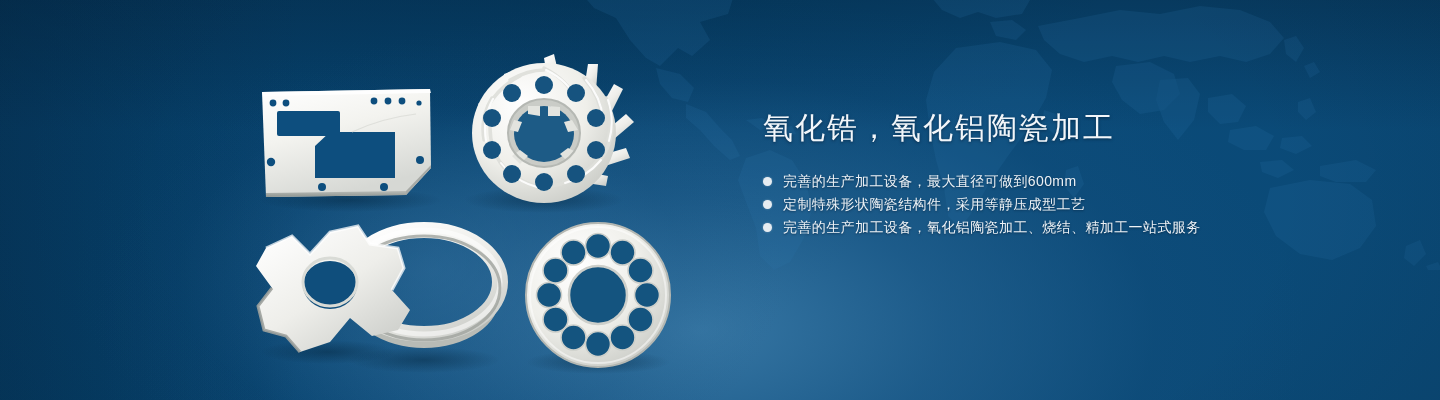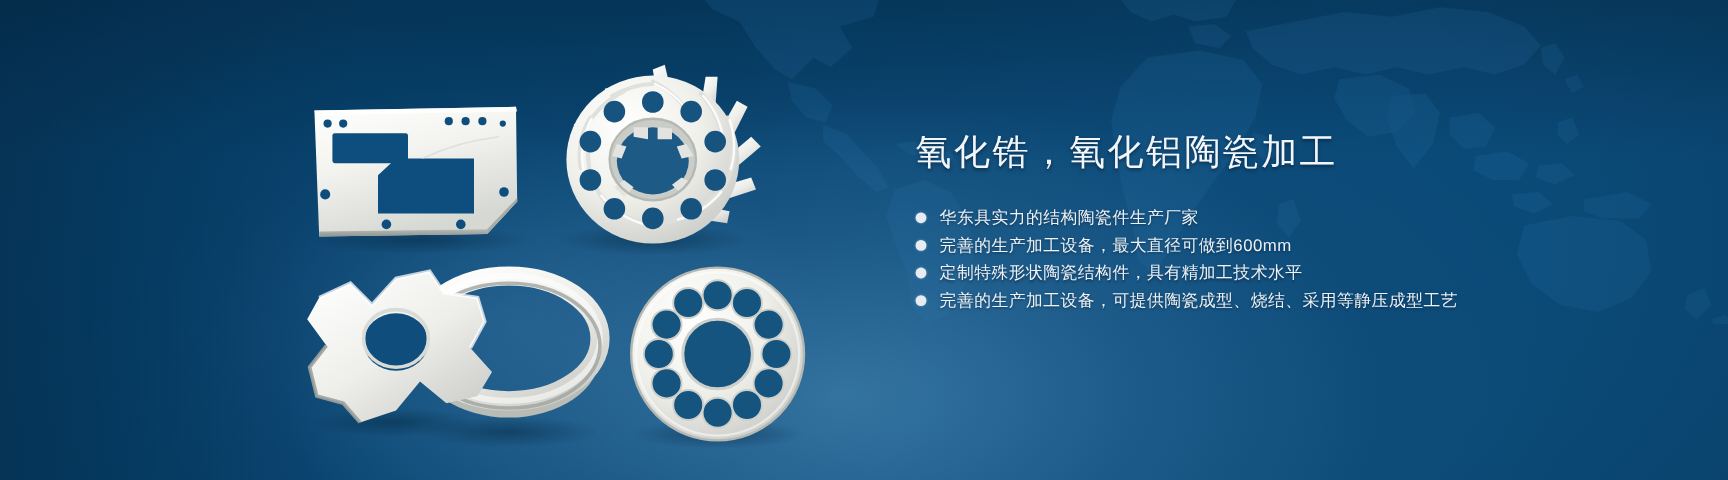--- a/index.html
+++ b/index.html
@@ -340,30 +340,26 @@
       </g>
     </svg>
   </div>
 
   <div class="copy">
     <h1 class="headline">氧化锆，氧化铝陶瓷加工</h1>
 
     <ul class="bullets" style="list-style:none;">
       <li class="bullet">
         <span class="bullet-dot"></span>
-        <span class="bullet-text">华东具实力的结构陶瓷件生产厂家</span>
-      </li>
-      <li class="bullet">
-        <span class="bullet-dot"></span>
         <span class="bullet-text">完善的生产加工设备，最大直径可做到600mm</span>
       </li>
       <li class="bullet">
         <span class="bullet-dot"></span>
-        <span class="bullet-text">定制特殊形状陶瓷结构件，具有精加工技术水平</span>
+        <span class="bullet-text">定制特殊形状陶瓷结构件，采用等静压成型工艺</span>
       </li>
       <li class="bullet">
         <span class="bullet-dot"></span>
-        <span class="bullet-text">完善的生产加工设备，可提供陶瓷成型、烧结、采用等静压成型工艺</span>
+        <span class="bullet-text">完善的生产加工设备，氧化铝陶瓷加工、烧结、精加工一站式服务</span>
       </li>
     </ul>
   </div>
 
 </div>
 
 </body></html>

